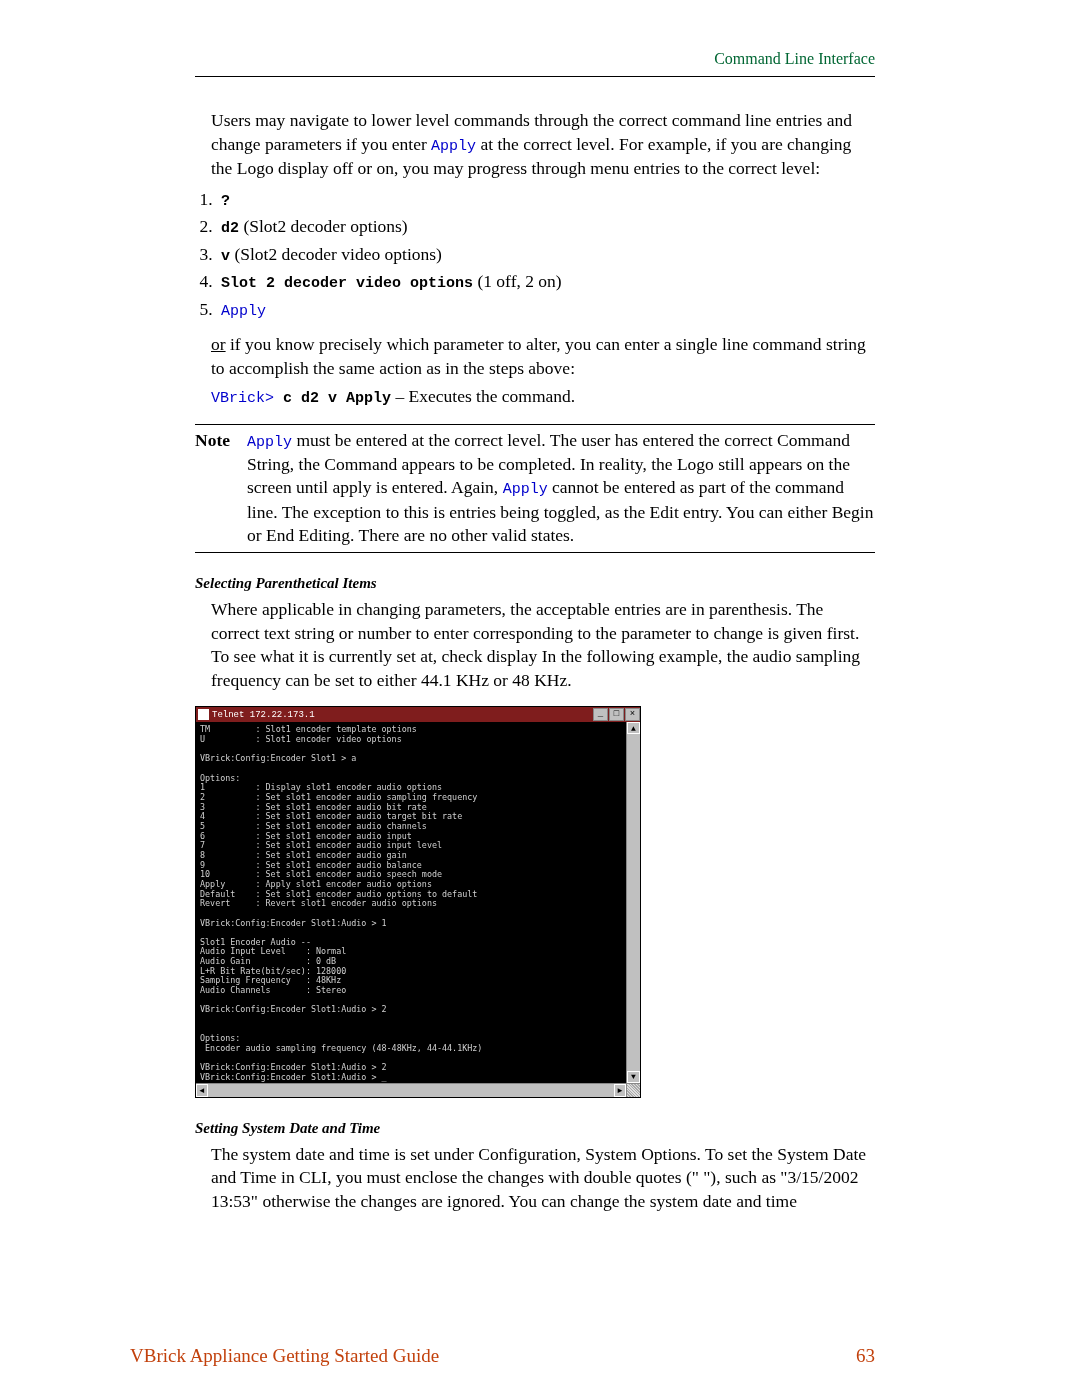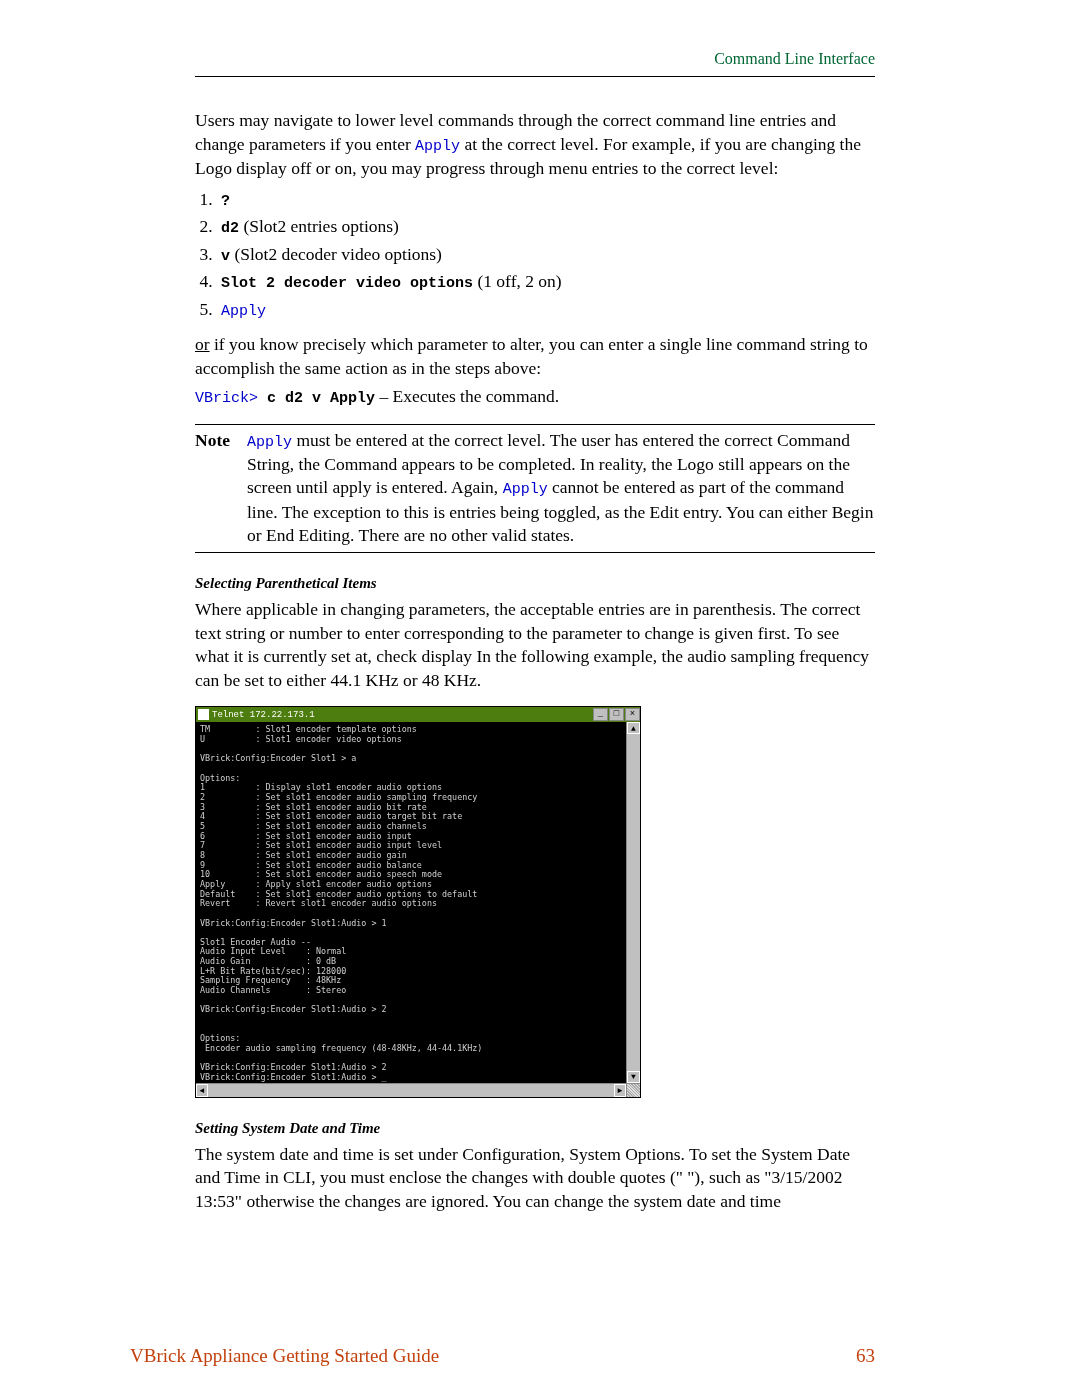--- a/index.html
+++ b/index.html
@@ -22,21 +22,21 @@
     margin-bottom: 8px;
   }
   hr.top {
     border: none;
     border-top: 1px solid #000;
     margin: 0 0 32px 0;
   }
   .body-text {
     font-size: 17.5px;
     line-height: 1.35;
-    margin: 0 0 5px 0;
+    margin: 0 0 5px 16px;
   }
   .mono {
     font-family: "Courier New", monospace;
     font-size: 15px;
   }
   .mono-blue {
     font-family: "Courier New", monospace;
     font-size: 15px;
     color: #0000cc;
   }
@@ -76,21 +76,21 @@
     width: 444px;
     margin: 14px 0 6px 0;
     border: 1px solid #000;
     background: #000;
     font-family: "Courier New", monospace;
     font-size: 8.4px;
     color: #cfcfcf;
     line-height: 1.15;
   }
   .term-title {
-    background: #4d7c0f;
+    background: #7f1d1d;
     color: #ffffff;
     display: flex;
     align-items: center;
     height: 15px;
     font-size: 9px;
     padding-left: 2px;
   }
   .term-title .ticon {
     width: 11px; height: 11px; background:#fff; margin-right:3px;
     display:inline-block;
@@ -156,21 +156,21 @@
 
   <div class="header">Command Line Interface</div>
   <hr class="top">
 
   <p class="body-text">
     <span>Users may navigate to lower level commands through the correct command line entries and change parameters if you enter </span><span class="mono-blue">Apply</span><span> at the correct level. For example, if you are changing the Logo display off or on, you may progress through menu entries to the correct level:</span>
   </p>
 
   <ol class="steps">
     <li><span class="mono b">?</span></li>
-    <li><span class="mono b">d2</span><span> (Slot2 entries options)</span></li>
+    <li><span class="mono b">d2</span><span> (Slot2 decoder options)</span></li>
     <li><span class="mono b">v</span><span> (Slot2 decoder video options)</span></li>
     <li><span class="mono b">Slot 2 decoder video options</span><span> (1 off, 2 on)</span></li>
     <li><span class="mono-blue">Apply</span></li>
   </ol>
 
   <p class="body-text">
     <span class="u">or</span><span> if you know precisely which parameter to alter, you can enter a single line command string to accomplish the same action as in the steps above:</span>
   </p>
 
   <p class="body-text">

